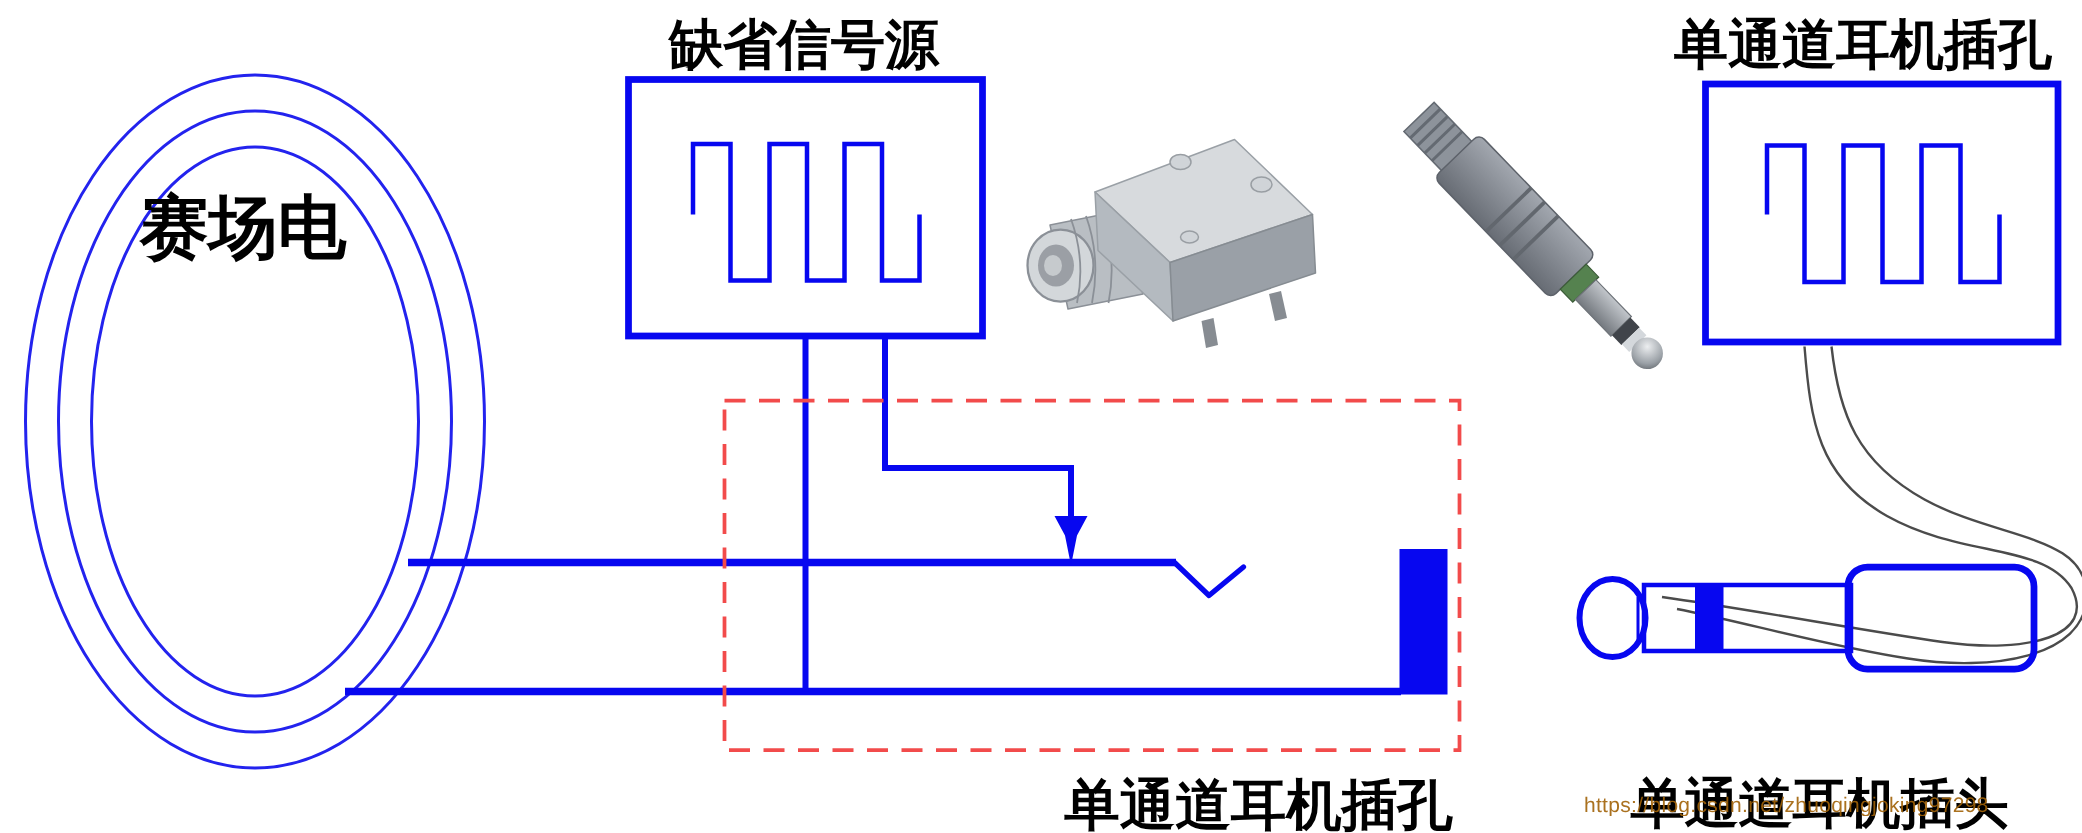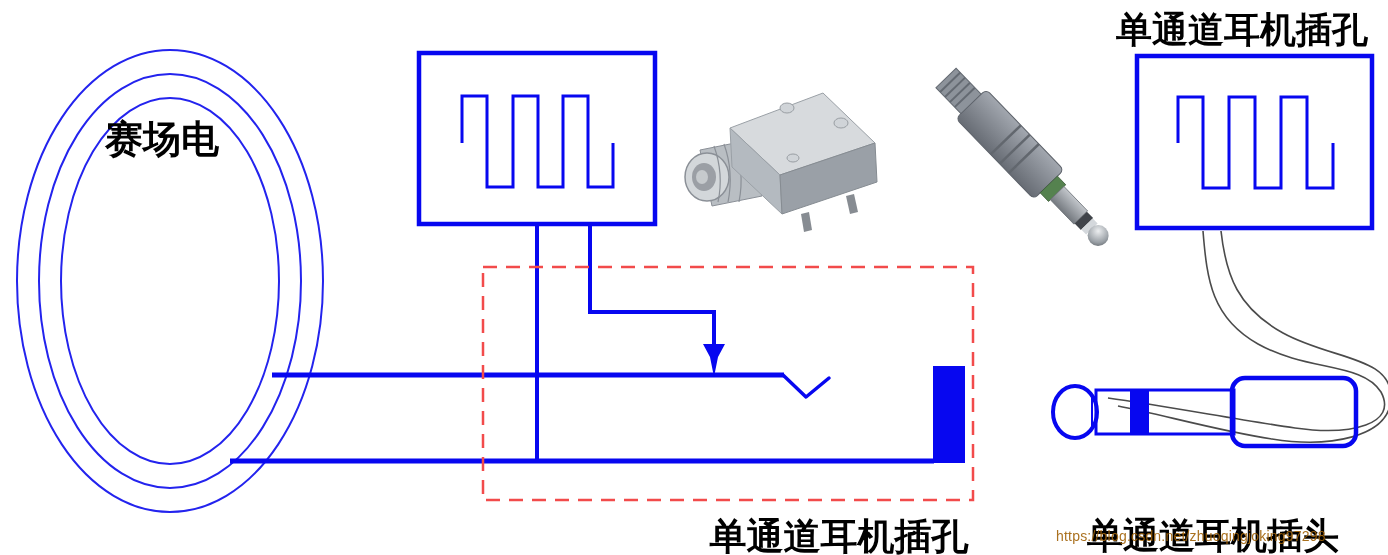--- a/index.html
+++ b/index.html
@@ -11,21 +11,21 @@
     font-family:"Liberation Sans", sans-serif;
   }
   .stage svg.artwork{position:absolute;left:0;top:0;}
   .lbl{
     position:absolute;
     color:#000;
     font-weight:bold;
     text-align:center;
     white-space:nowrap;
   }
-  #coil-label{left:84px;top:116px;width:156px;font-size:38px;line-height:46px;text-align:center;}
+  #coil-label{left:84px;top:128px;width:156px;font-size:46px;line-height:46px;text-align:center;}
   #default-source-label{left:414px;top:6px;width:244px;font-size:36px;}
   #player-source-label{left:1106px;top:6px;width:272px;font-size:36px;}
   #jack-label{left:704px;top:512px;width:270px;font-size:37px;}
   #plug-label{left:1082px;top:512px;width:262px;font-size:36px;}
   #watermark{
     position:absolute;left:1056px;top:528px;
     font-size:14px;font-weight:normal;
     color:#a16207;opacity:.9;
     letter-spacing:.2px;white-space:nowrap;
     z-index:5;
@@ -137,20 +137,21 @@
       <rect x="194" y="-8.5" width="9" height="17" fill="#40444a"></rect>
       <rect x="203" y="-8" width="7" height="16" fill="#d4d8dc"></rect>
       <circle cx="219" cy="0" r="10.5" fill="url(#gradBall)"></circle>
     </g>
   </svg>
 
   <div class="lbl" id="coil-label">
     <div>赛场电</div>
   </div>
 
+  <div class="lbl" id="default-source-label">缺省信号源</div>
 
   <div class="lbl" id="player-source-label">单通道耳机插孔</div>
 
   <div class="lbl" id="jack-label">单通道耳机插孔</div>
 
   <div class="lbl" id="plug-label">单通道耳机插头</div>
 
   <div id="watermark">https://blog.csdn.net/zhuoqingjoking97298</div>
 
 </div>

